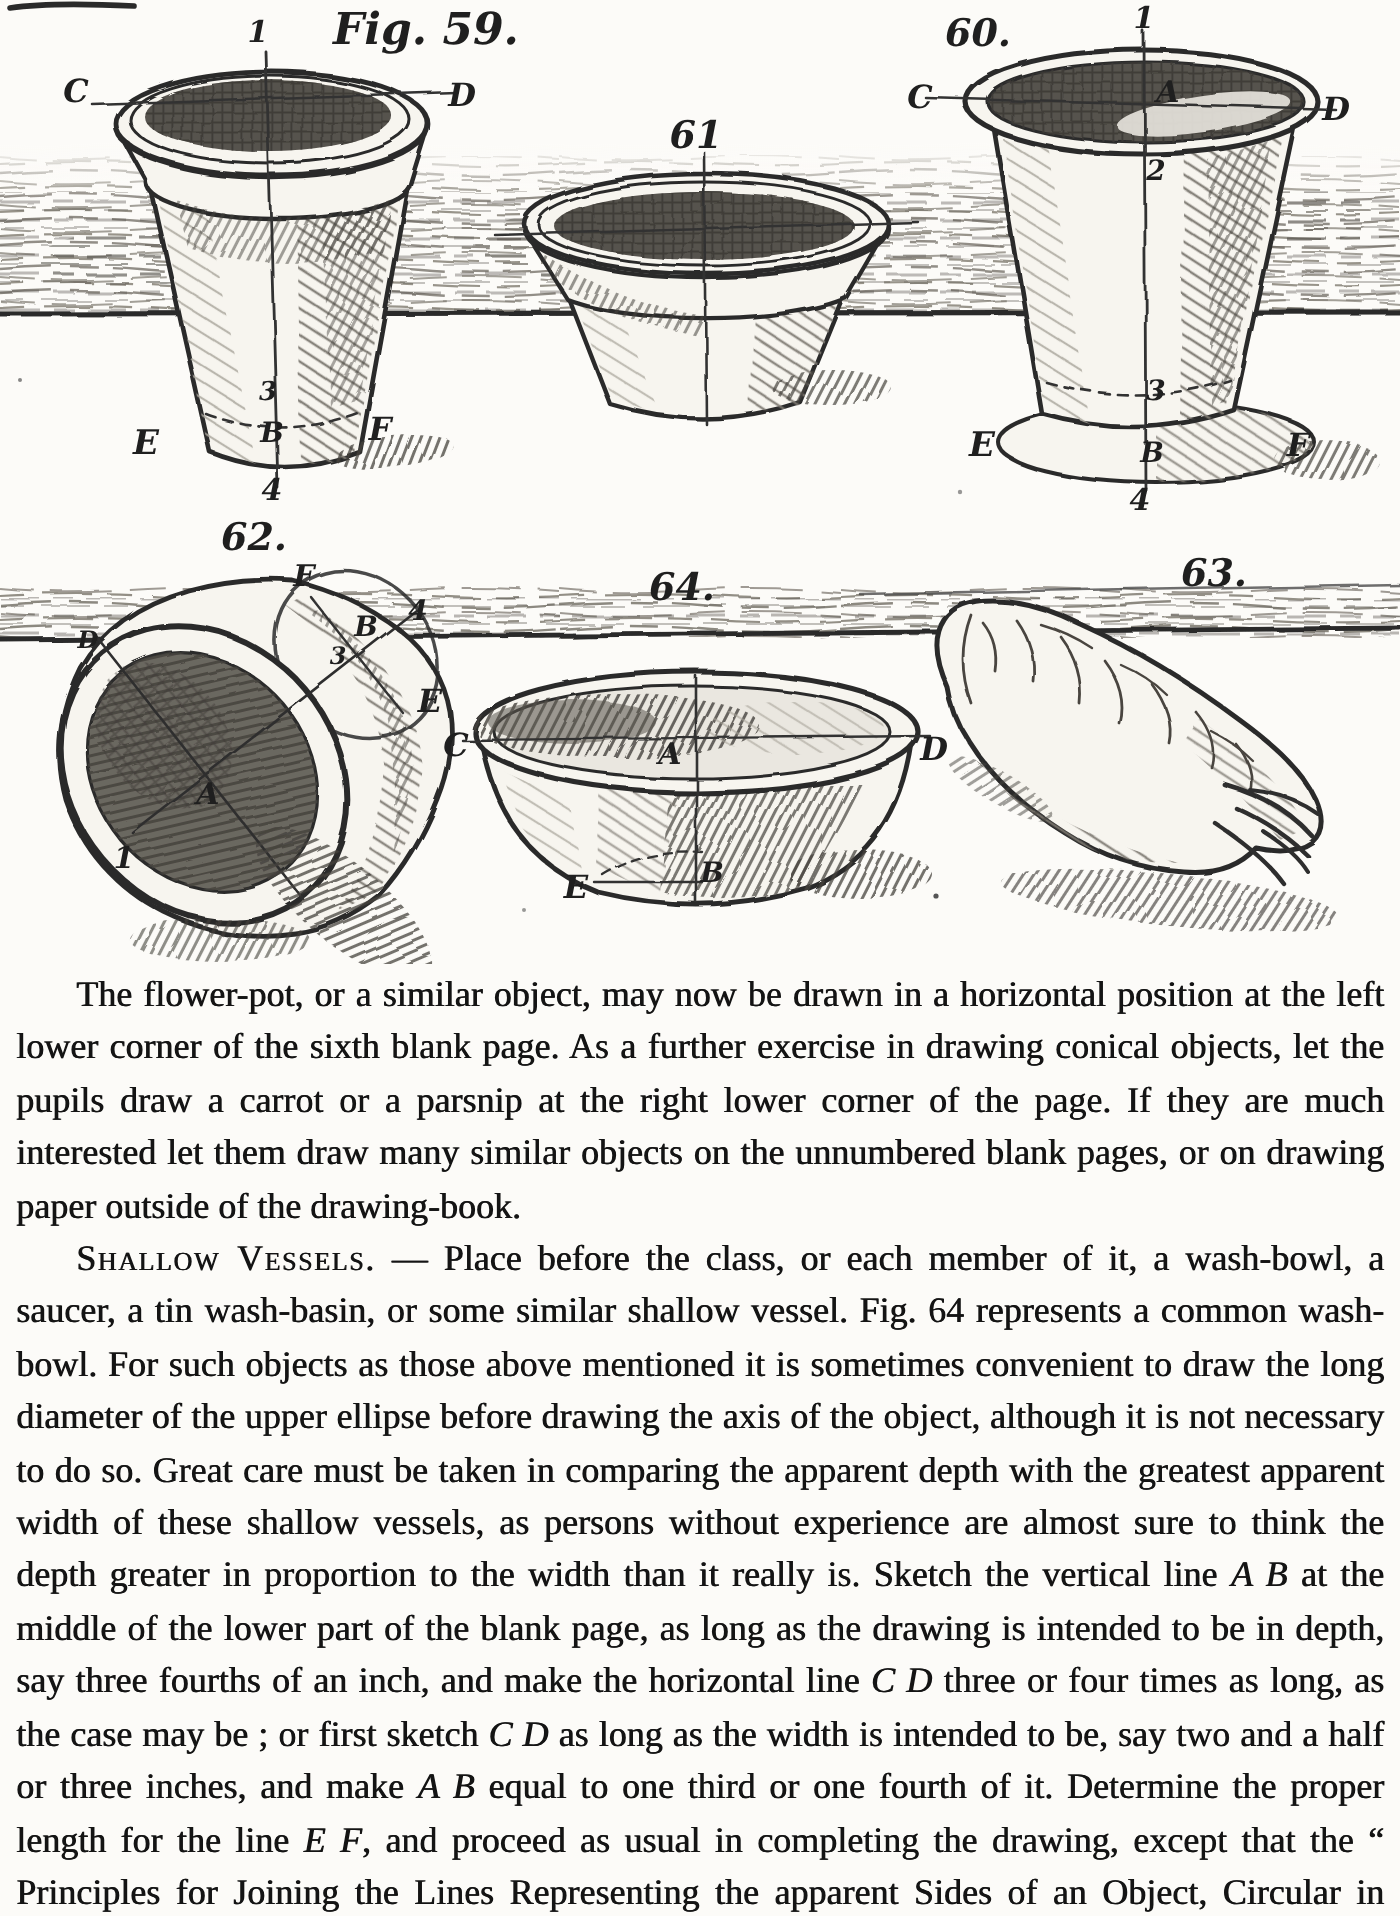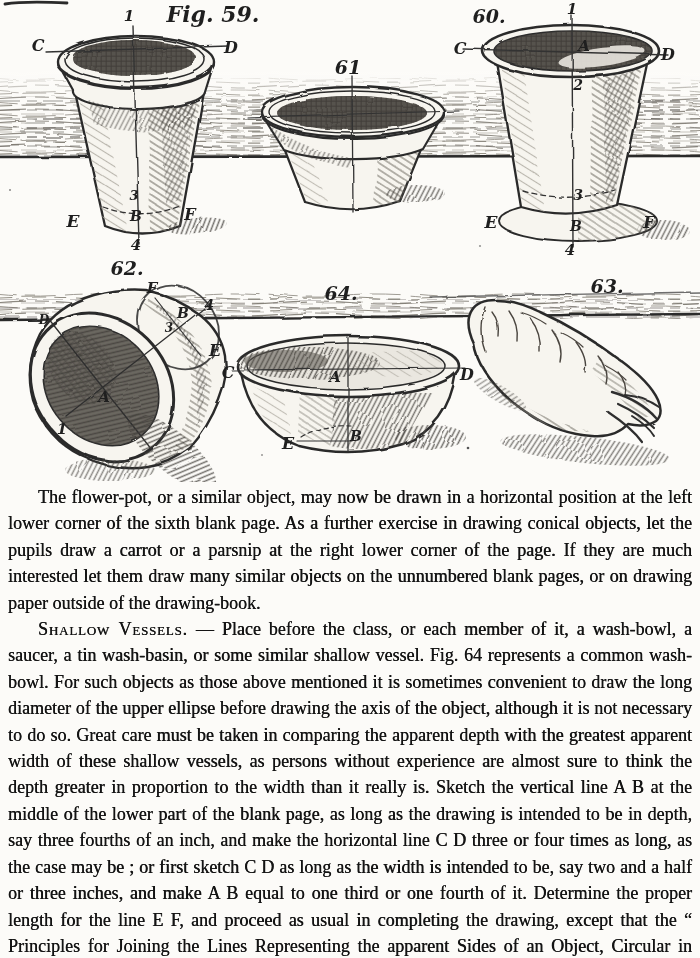--- a/index.html
+++ b/index.html
@@ -11,21 +11,21 @@
   }
   .figure-area{width:700px;height:482px;position:relative;}
   .text-area{
     padding:2px 8px 0 8px;
     font-size:18px;line-height:26.4px;
     text-align:justify;
     text-shadow:0.35px 0 0 #141414;
   }
   .text-area p{margin:0;text-indent:30px;}
   .smallcaps{font-variant:small-caps;letter-spacing:0.8px;}
-  .it{}
+  .it{font-style:italic;}
   svg text{user-select:none;}
 </style>
 </head>
 <body>
 
 <div class="figure-area">
 <svg width="700" height="482" viewBox="0 0 700 482">
   <defs>
     <pattern id="wood" patternUnits="userSpaceOnUse" width="140" height="12">
       <path d="M0,2.5 q35,-3 70,0 t70,0" fill="none" stroke="#86827a" stroke-width="1.2" stroke-dasharray="26 9 14 7"></path>

